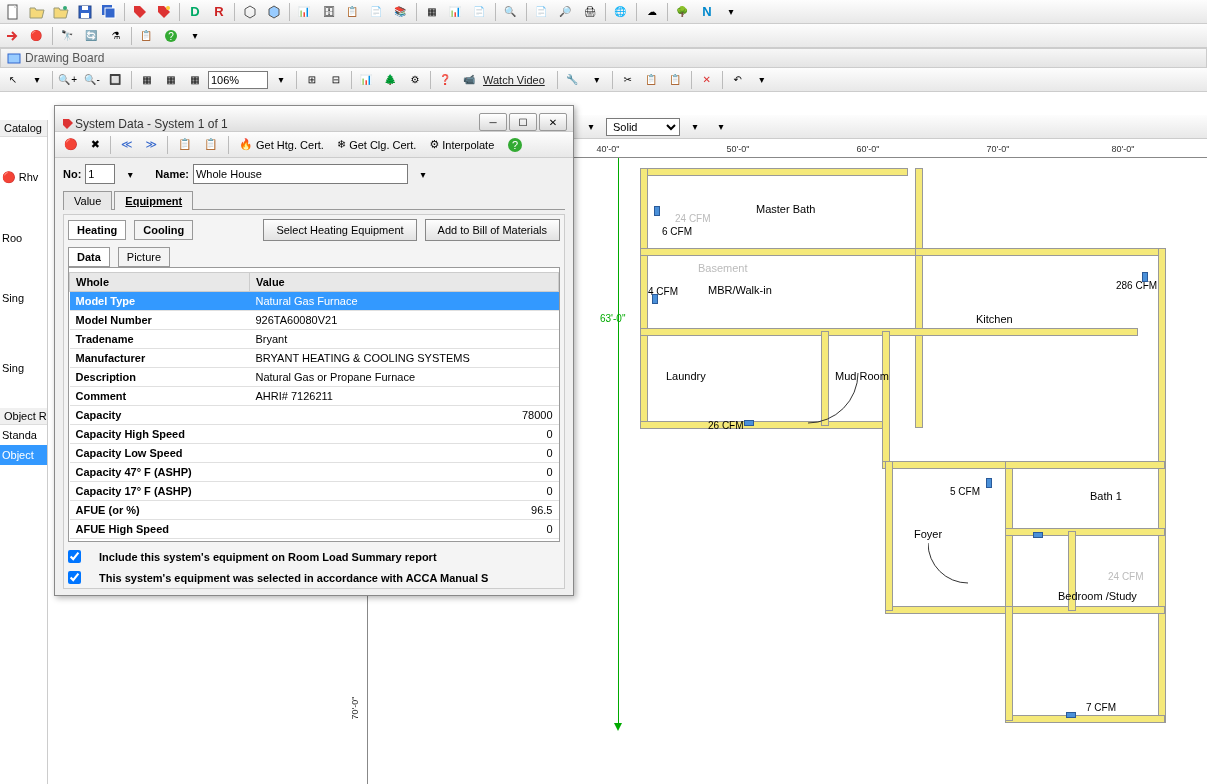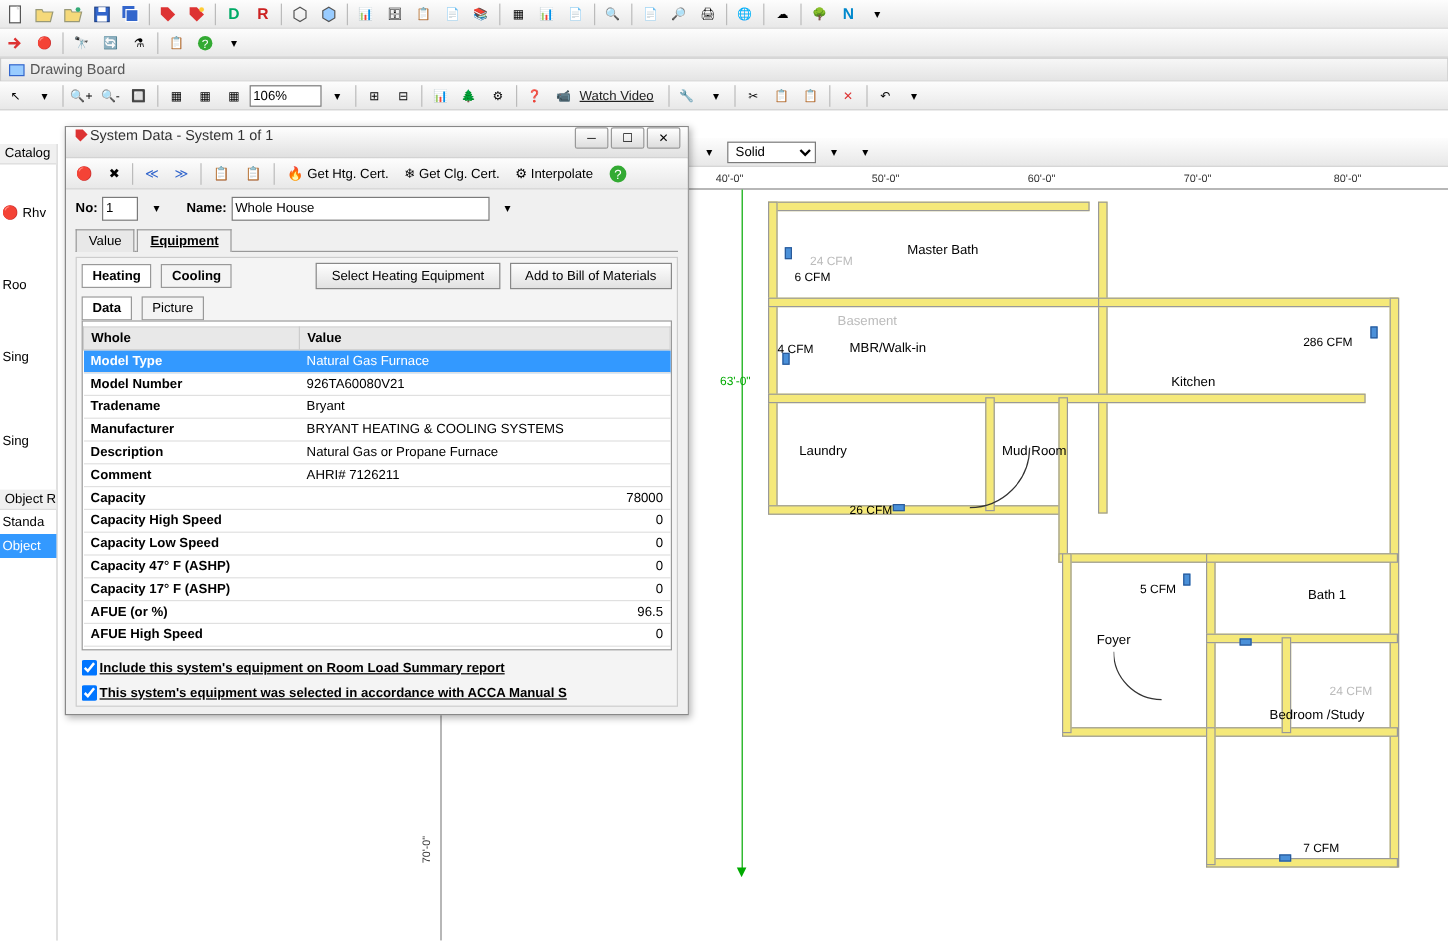--- a/index.html
+++ b/index.html
@@ -34,21 +34,21 @@
 .axis-line { position: absolute; background: #0a0; }
 .axis-arrow-v { position: absolute; width: 0; height: 0; border-left: 4px solid transparent; border-right: 4px solid transparent; border-top: 8px solid #0a0; }
 .room-wall { position: absolute; background: #f5e97a; border: 1px solid #999; }
 .room-label { position: absolute; font-size: 11px; color: #000; }
 .cfm-label { position: absolute; font-size: 10px; color: #000; }
 .dim-label { position: absolute; font-size: 10px; color: #0a0; }
 .register { position: absolute; width: 10px; height: 6px; background: #4a90d9; border: 1px solid #2a5a99; }
 .register-v { position: absolute; width: 6px; height: 10px; background: #4a90d9; border: 1px solid #2a5a99; }
 
 .dialog { position: absolute; left: 54px; top: 105px; width: 520px; background: #f0f0f0; border: 1px solid #888; box-shadow: 2px 2px 6px rgba(0,0,0,0.3); z-index: 100; }
-.dialog-titlebar { height: 26px; background: linear-gradient(#fefefe, #e0e0e0); display: flex; align-items: flex-start; padding: 0 6px; border-bottom: 1px solid #ccc; }
+.dialog-titlebar { height: 26px; background: linear-gradient(#fefefe, #e0e0e0); display: flex; align-items: flex-end; padding: 0 6px; border-bottom: 1px solid #ccc; }
 .dialog-title-text { font-size: 12px; color: #333; flex: 1; }
 .dialog-winbtn { width: 28px; height: 18px; border: 1px solid #999; background: linear-gradient(#fff,#ddd); margin-left: 2px; display: inline-flex; align-items: center; justify-content: center; font-size: 10px; cursor: pointer; border-radius: 2px; }
 .dialog-toolbar { height: 26px; background: linear-gradient(#fdfdfd,#e8e8e8); display: flex; align-items: center; padding: 0 4px; gap: 3px; border-bottom: 1px solid #ccc; }
 .dlg-tb-btn { height: 20px; padding: 0 4px; display: inline-flex; align-items: center; cursor: pointer; border: 1px solid transparent; font-size: 11px; gap: 3px; }
 .dialog-body { padding: 6px 8px; background: #f0f0f0; }
 .form-row { display: flex; align-items: center; gap: 4px; margin-bottom: 6px; }
 .form-label { font-size: 11px; font-weight: bold; }
 .form-input { height: 20px; border: 1px solid #7a7a7a; background: #fff; font-size: 11px; padding: 0 2px; }
 .tab-row { display: flex; border-bottom: 1px solid #999; margin-bottom: 4px; }
 .tab { padding: 3px 10px; font-size: 11px; border: 1px solid #999; border-bottom: none; background: #e8e8e8; margin-right: 2px; cursor: pointer; position: relative; top: 1px; }
@@ -58,21 +58,21 @@
 .sub-tabs { display: flex; gap: 8px; align-items: center; }
 .sub-tab { padding: 3px 8px; font-size: 11px; font-weight: bold; border: 1px solid #999; background: #f4f4f4; cursor: pointer; }
 .sub-tab.active { background: #fff; }
 .data-table { width: 100%; border-collapse: collapse; font-size: 11px; margin-top: 4px; }
 .data-table th { background: #e8e8e8; text-align: left; padding: 3px 6px; border: 1px solid #ccc; font-weight: bold; }
 .data-table td { padding: 3px 6px; border-bottom: 1px solid #e0e0e0; }
 .data-table td:first-child { font-weight: bold; }
 .data-table td.num { text-align: right; }
 .row-selected td { background: #3399ff; color: #fff; }
 .table-wrap { height: 275px; overflow-y: scroll; border: 1px solid #999; background: #fff; }
-.check-row { display: flex; align-items: center; gap: 2px; margin-top: 8px; font-size: 11px; text-decoration: underline; }
+.check-row { display: flex; align-items: center; gap: 18px; margin-top: 8px; font-size: 11px; }
 .check-row input { width: 13px; height: 13px; }
 .check-row label { font-weight: bold; }
 
 .style-bar { position: absolute; left: 340px; top: 115px; height: 24px; right: 0; background: linear-gradient(#fdfdfd,#e8e8e8); border-bottom: 1px solid #ccc; display: flex; align-items: center; gap: 4px; padding-left: 240px; }
 .style-select { height: 18px; border: 1px solid #7a7a7a; font-size: 11px; background: #fff; padding: 0 2px; }
 
 .icon-svg { width: 16px; height: 16px; }
 </style>
 </head>
 <body>
@@ -301,21 +301,21 @@
     <div class="room-label" style="left:608px; top:155px">Kitchen</div>
     <div class="room-label" style="left:298px; top:212px">Laundry</div>
     <div class="room-label" style="left:467px; top:212px">Mud Room</div>
     <div class="room-label" style="left:546px; top:370px">Foyer</div>
     <div class="room-label" style="left:722px; top:332px">Bath 1</div>
     <div class="room-label" style="left:690px; top:432px">Bedroom /Study</div>
 
     <div class="cfm-label" style="left:307px; top:55px; color:#bbb">24 CFM</div>
     <div class="cfm-label" style="left:294px; top:68px">6 CFM</div>
     <div class="cfm-label" style="left:280px; top:128px">4 CFM</div>
-    <div class="cfm-label" style="left:718px; top:122px">286 CFM</div>
+    <div class="cfm-label" style="left:748px; top:122px">286 CFM</div>
     <div class="cfm-label" style="left:340px; top:262px">26 CFM</div>
     <div class="cfm-label" style="left:582px; top:328px">5 CFM</div>
     <div class="cfm-label" style="left:740px; top:413px; color:#bbb">24 CFM</div>
     <div class="cfm-label" style="left:718px; top:544px">7 CFM</div>
 
     <div class="register-v" style="left:286px; top:48px"></div>
     <div class="register-v" style="left:284px; top:136px"></div>
     <div class="register" style="left:376px; top:262px"></div>
     <div class="register-v" style="left:774px; top:114px"></div>
     <div class="register-v" style="left:618px; top:320px"></div>

